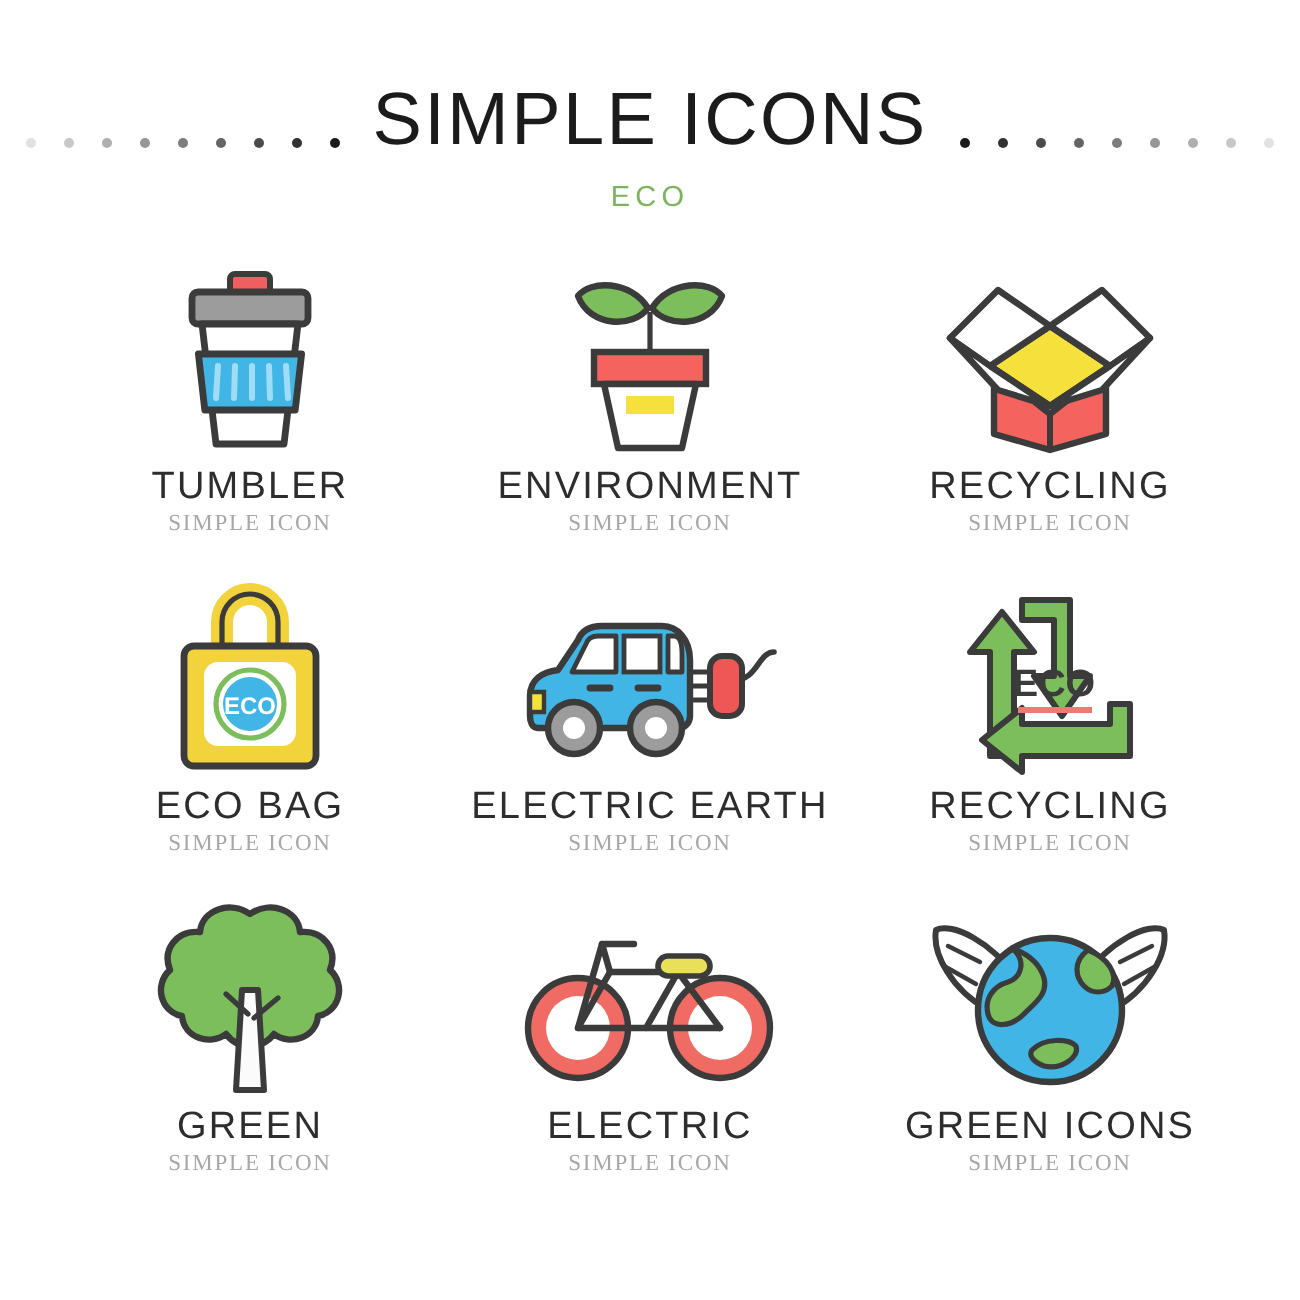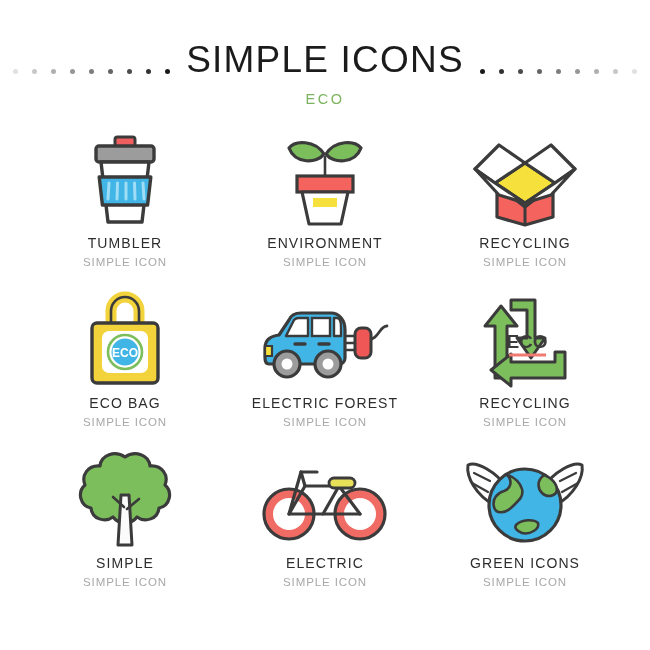--- a/index.html
+++ b/index.html
@@ -87,33 +87,34 @@
     align-items: center;
     justify-content: flex-start;
   }
   .icon-box {
     height: 106px;
     display: flex;
     align-items: center;
     justify-content: center;
   }
   .label {
-    font-size: 14px;
+    font-size: 19px;
     letter-spacing: 1.1px;
     color: #2d2d2d;
     text-align: left;
     line-height: 15px;
     margin-top: 2px;
   }
   .sublabel {
     font-size: 11.5px;
     letter-spacing: 0.9px;
     color: #a8a8a8;
     line-height: 14px;
     margin-top: 4px;
+    font-family: Liberation Serif, serif;
   }
   svg { display: block; overflow: visible; }
 </style>
 </head>
 <body>
 
 <div class="page">
 
   <div class="header">
     <div class="title-row">
@@ -231,21 +232,21 @@
             <line x1="40" y1="48" x2="50" y2="48"></line>
             <line x1="64" y1="48" x2="74" y2="48"></line>
           </g>
           <path d="M10 50 L17 50 L17 60 L10 60 Z" fill="#f5e03c" stroke="#3b3b3b" stroke-width="2.2"></path>
           <circle cx="32" cy="68" r="13" fill="#9c9c9c" stroke="#3b3b3b" stroke-width="3.2"></circle>
           <circle cx="32" cy="68" r="5.5" fill="#ffffff"></circle>
           <circle cx="73" cy="68" r="13" fill="#9c9c9c" stroke="#3b3b3b" stroke-width="3.2"></circle>
           <circle cx="73" cy="68" r="5.5" fill="#ffffff"></circle>
         </svg>
       </div>
-      <div class="label">ELECTRIC FOREST</div>
+      <div class="label">ELECTRIC EARTH</div>
       <div class="sublabel">SIMPLE ICON</div>
     </div>
 
     <div class="cell">
       <div class="icon-box">
         <svg width="104" height="98" viewBox="0 0 104 98">
 
           <path d="M38 8 L62 8 L62 46 L72 46 L58 66 L44 46 L54 46 L54 18 L38 18 Z" fill="#7dbe5c" stroke="#3b3b3b" stroke-width="3" stroke-linejoin="round"></path>
 
           <path d="M34 86 L22 86 L22 34 L12 34 L28 14 L44 34 L34 34 Z" fill="#7dbe5c" stroke="#3b3b3b" stroke-width="3" stroke-linejoin="round"></path>
@@ -270,21 +271,21 @@
                    C58 74, 46 74, 40 66
                    C32 72, 19 68, 18 57
                    C7 55, 4 41, 12 34
                    C8 24, 15 14, 27 15
                    C28 4, 42 -1, 52 6 Z" fill="#7dbe5c" stroke="#3b3b3b" stroke-width="3.2" stroke-linejoin="round"></path>
           <path d="M45 94 L48 44 L56 44 L59 94 Z" fill="#fbfbfb" stroke="#3b3b3b" stroke-width="3" stroke-linejoin="round"></path>
           <path d="M51 56 L40 46" fill="none" stroke="#3b3b3b" stroke-width="2.6" stroke-linecap="round"></path>
           <path d="M54 58 L66 48" fill="none" stroke="#3b3b3b" stroke-width="2.6" stroke-linecap="round"></path>
         </svg>
       </div>
-      <div class="label">SIMPLE</div>
+      <div class="label">GREEN</div>
       <div class="sublabel">SIMPLE ICON</div>
     </div>
 
     <div class="cell">
       <div class="icon-box">
         <svg width="128" height="90" viewBox="0 0 128 90">
           <circle cx="28" cy="58" r="25" fill="#ef6b64" stroke="#3b3b3b" stroke-width="3.2"></circle>
           <circle cx="28" cy="58" r="16" fill="#ffffff"></circle>
           <circle cx="99" cy="58" r="25" fill="#ef6b64" stroke="#3b3b3b" stroke-width="3.2"></circle>
           <circle cx="99" cy="58" r="16" fill="#ffffff"></circle>

